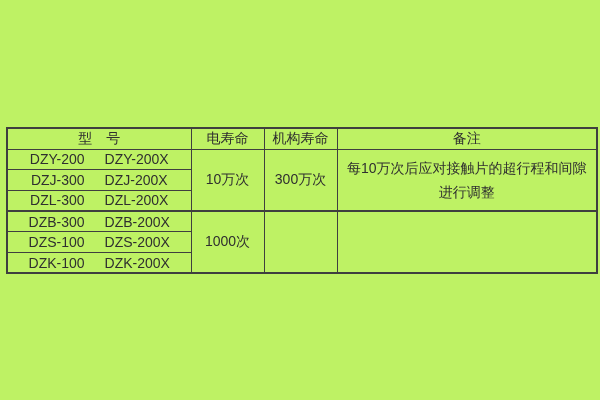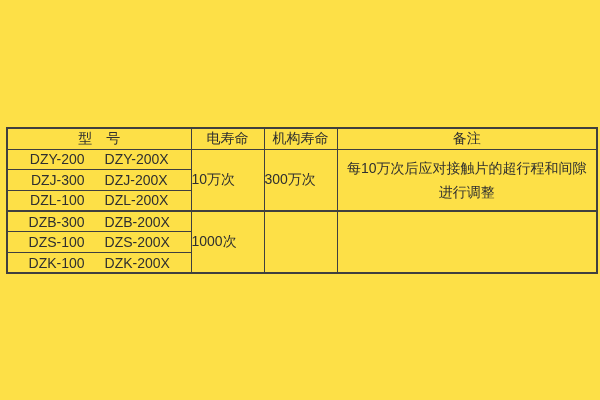--- a/index.html
+++ b/index.html
@@ -7,41 +7,41 @@
     --text-color:#2f2f2f;
   }
   *{box-sizing:border-box;}
   html,body{margin:0;padding:0;}
   body{
     width:600px;height:400px;background:#ffffff;
     font-family:"Liberation Sans","DejaVu Sans",sans-serif;
     color:var(--text-color);
   }
   .stage{
-    position:relative;width:600px;height:400px;background:#fde047;overflow:hidden;
+    position:relative;width:600px;height:400px;background:#bef264;overflow:hidden;
   }
   table.spec-table{
     position:absolute;left:6px;top:127px;width:590px;
     border-collapse:collapse;table-layout:fixed;
     border:2px solid var(--border-color);
     font-size:14px;color:var(--text-color);
   }
   .spec-table th,.spec-table td{
     border:1px solid var(--border-color);
     padding:0;font-weight:normal;vertical-align:middle;
     overflow:hidden;white-space:nowrap;
   }
   .spec-table tr{height:20.7px;}
   .spec-table tr.header-row{height:21px;}
   .spec-table th{text-align:center;}
   .model-cell{text-align:left;}
   .model-pair{
     display:flex;justify-content:center;align-items:center;gap:20px;
   }
-  .center-cell{margin-top:39px;}
+  .center-cell{text-align:center;margin-top:39px;}
   .remark-cell{
     vertical-align:top;text-align:center;white-space:normal;
     padding:6px 10px 0 12px;line-height:24px;
   }
   tr.group2-start td{border-top-width:2px;}
 </style>
 </head>
 <body>
 
 <div class="stage">
@@ -78,21 +78,21 @@
         <td class="model-cell">
           <span class="model-pair">
             <span>DZJ-300</span>
             <span>DZJ-200X</span>
           </span>
         </td>
       </tr>
       <tr>
         <td class="model-cell">
           <span class="model-pair">
-            <span>DZL-100</span>
+            <span>DZL-300</span>
             <span>DZL-200X</span>
           </span>
         </td>
       </tr>
 
       <tr class="group2-start">
         <td class="model-cell">
           <span class="model-pair">
             <span>DZB-300</span>
             <span>DZB-200X</span>

